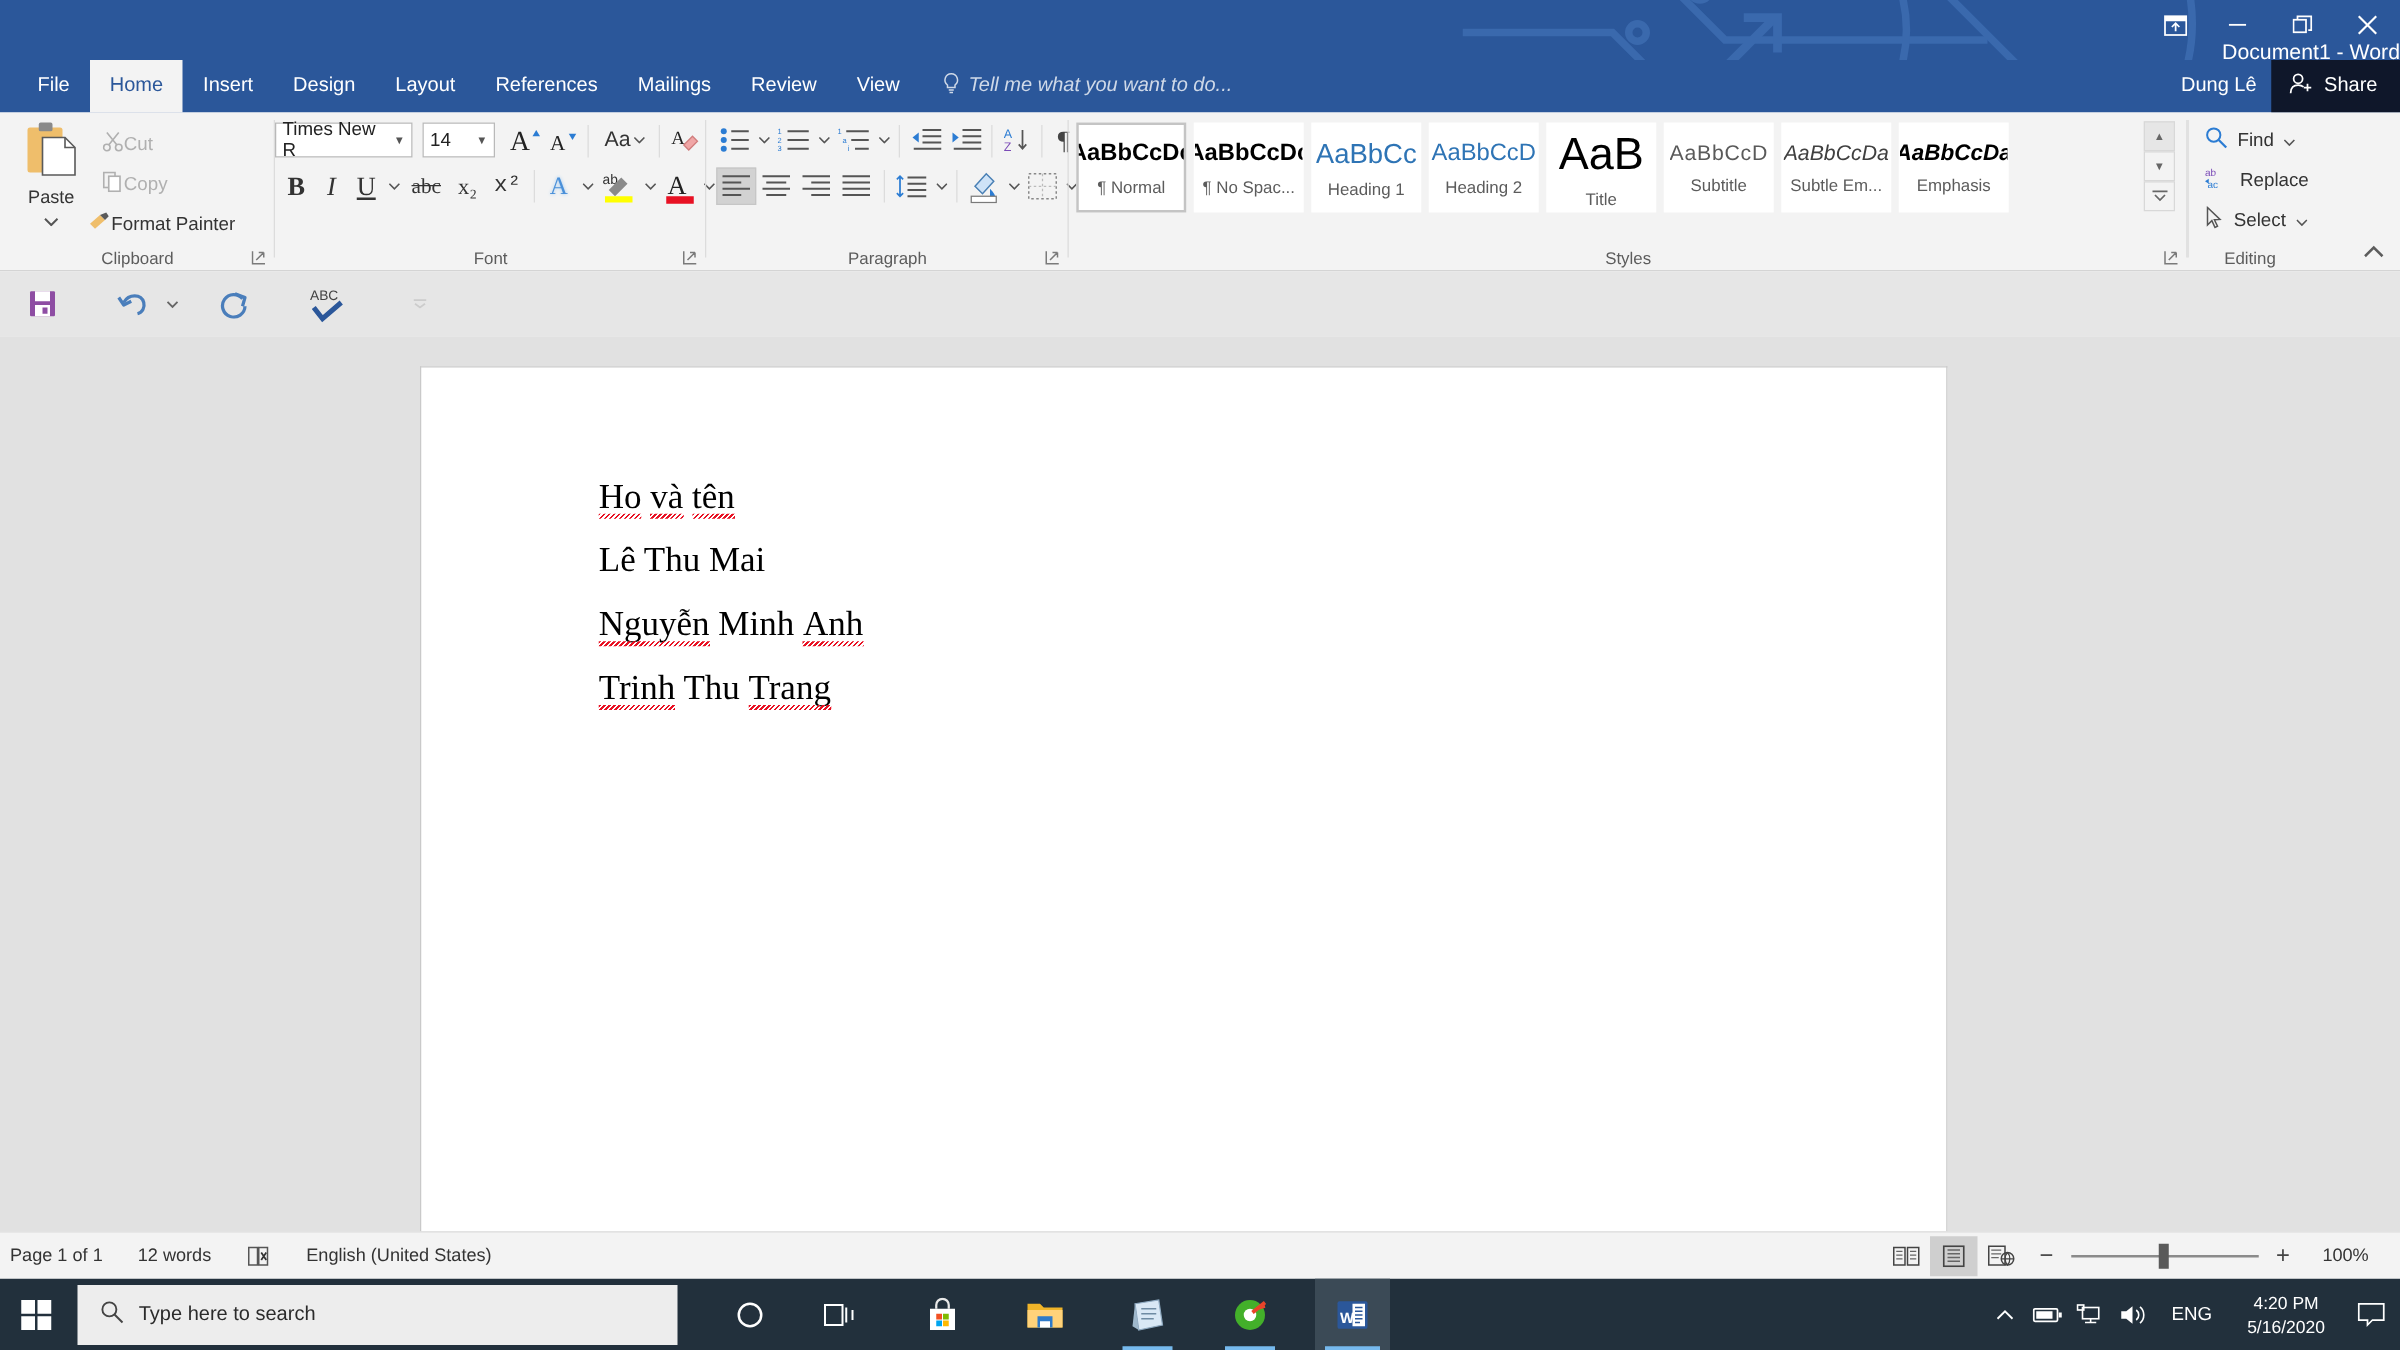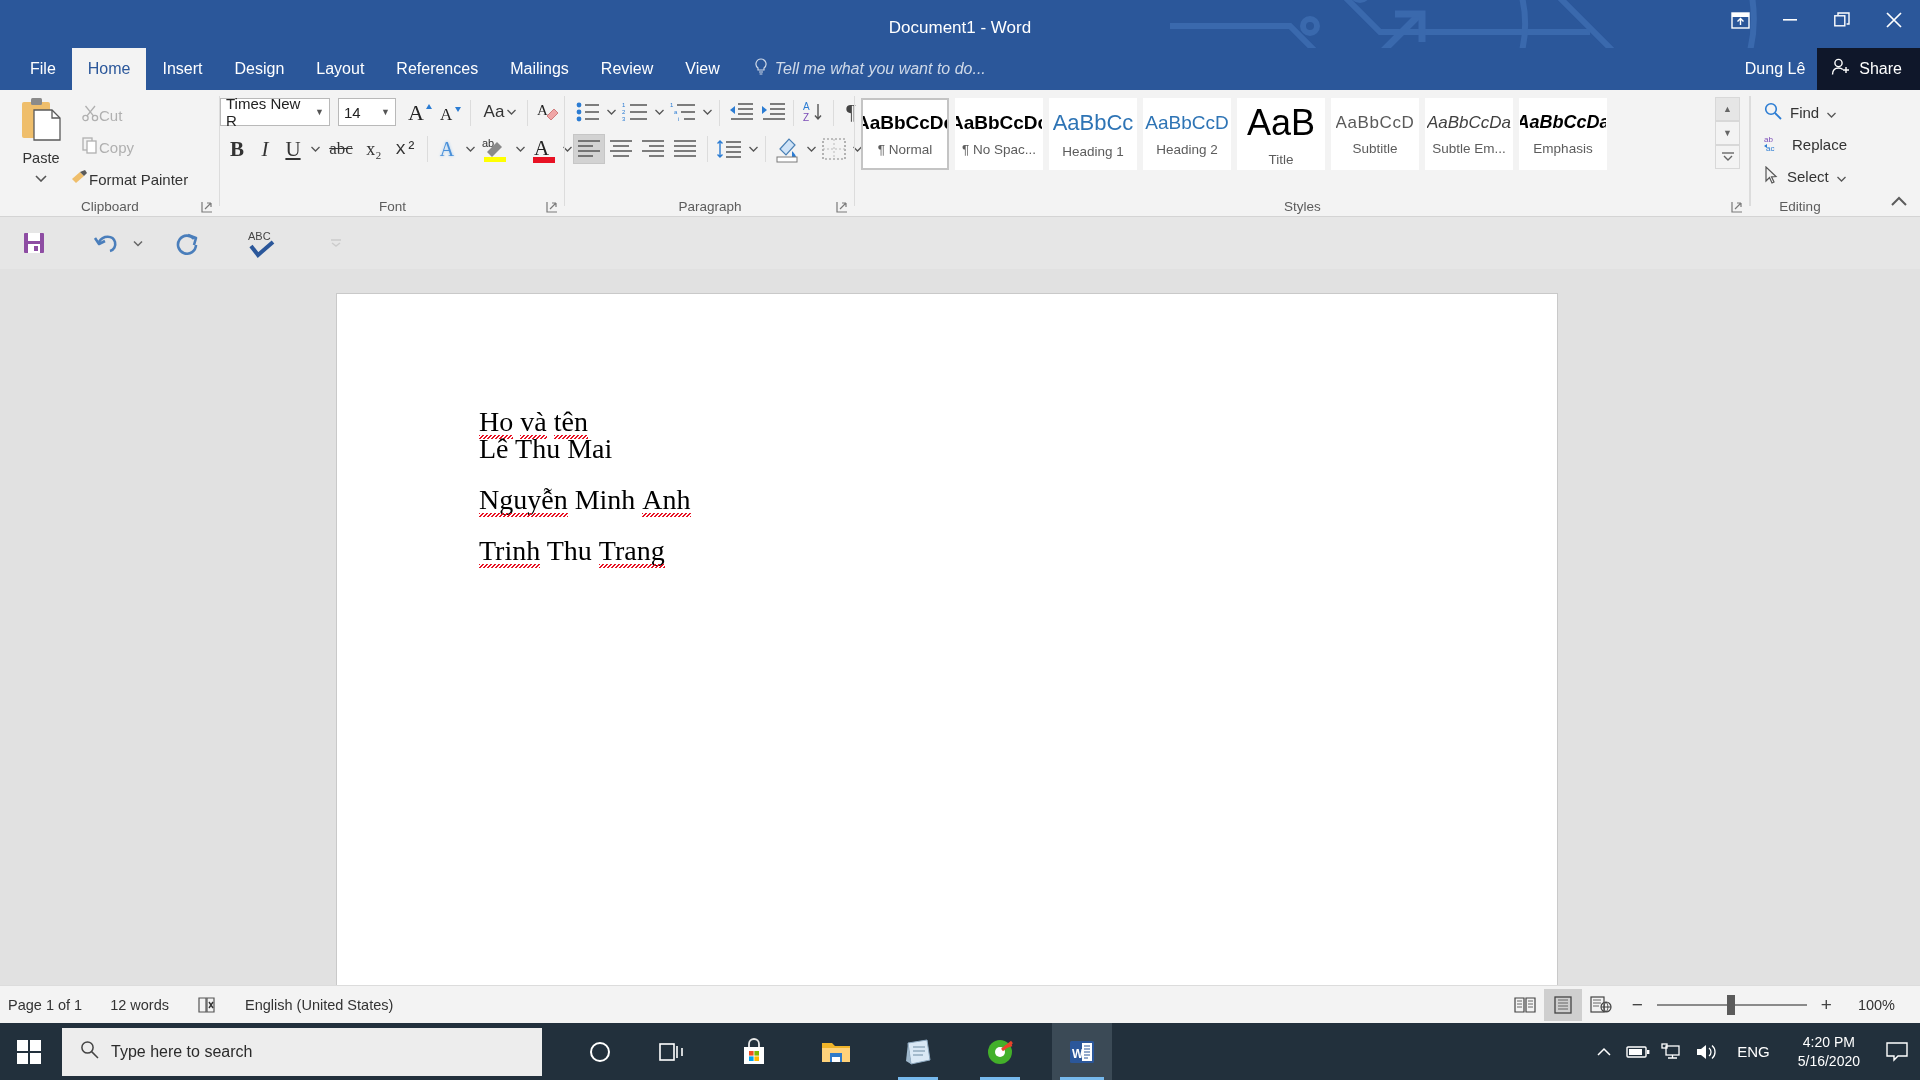--- a/index.html
+++ b/index.html
@@ -11,22 +11,22 @@
   }
   #app { position: relative; width: 1920px; height: 1080px; }
 
   
   .titlebar {
     position: absolute; top: 0; left: 0; width: 1920px; height: 48px;
     background: #2b579a; overflow: hidden;
   }
   .titlebar-deco { position: absolute; top: -26px; right: 150px; width: 600px; height: 120px; opacity: 1; }
   .title-text {
-    position: absolute; top: 4px; left: 0; width: 1920px; height: 48px;
-    line-height: 48px; text-align: center; color: #ffffff; font-size: 17px;
+    position: absolute; top: 18px; left: 0; width: 1920px; height: 48px;
+    line-height: 48px; text-align: right; color: #ffffff; font-size: 17px;
   }
   .win-controls { position: absolute; top: 0; right: 0; height: 48px; display: flex; align-items: stretch; }
   .win-btn {
     width: 52px; height: 40px; display: flex; align-items: center; justify-content: center;
     color: #fff;
   }
   .ribbon-display-btn {
     width: 48px; height: 40px; display: flex; align-items: center; justify-content: center; color: #fff;
   }
 
@@ -705,21 +705,21 @@
     </div>
     <div class="qat-btn" style="left:325px; width:22px;">
       <svg width="12" height="8" viewBox="0 0 12 8">
           <path d="M1 1 H11 M2 4 L6 7 L10 4" fill="none" stroke="#cccccc" stroke-width="1.4"></path>
         </svg>
     </div>
   </div>
 
   <div class="docarea">
     <div class="page">
-      <div class="doc-line" style="top:88px;margin-top:24px;">
+      <div class="doc-line" style="top:88px;">
         <span class="sq">Ho</span><span> </span><span class="sq">và</span><span> </span><span class="sq">tên</span>
       </div>
       <div class="doc-line" style="top:139px;">Lê Thu Mai</div>
       <div class="doc-line" style="top:190px;">
         <span class="sq">Nguyễn</span><span> Minh </span><span class="sq">Anh</span>
       </div>
       <div class="doc-line" style="top:241px;">
         <span class="sq">Trinh</span><span> Thu </span><span class="sq">Trang</span>
       </div>
     </div>

